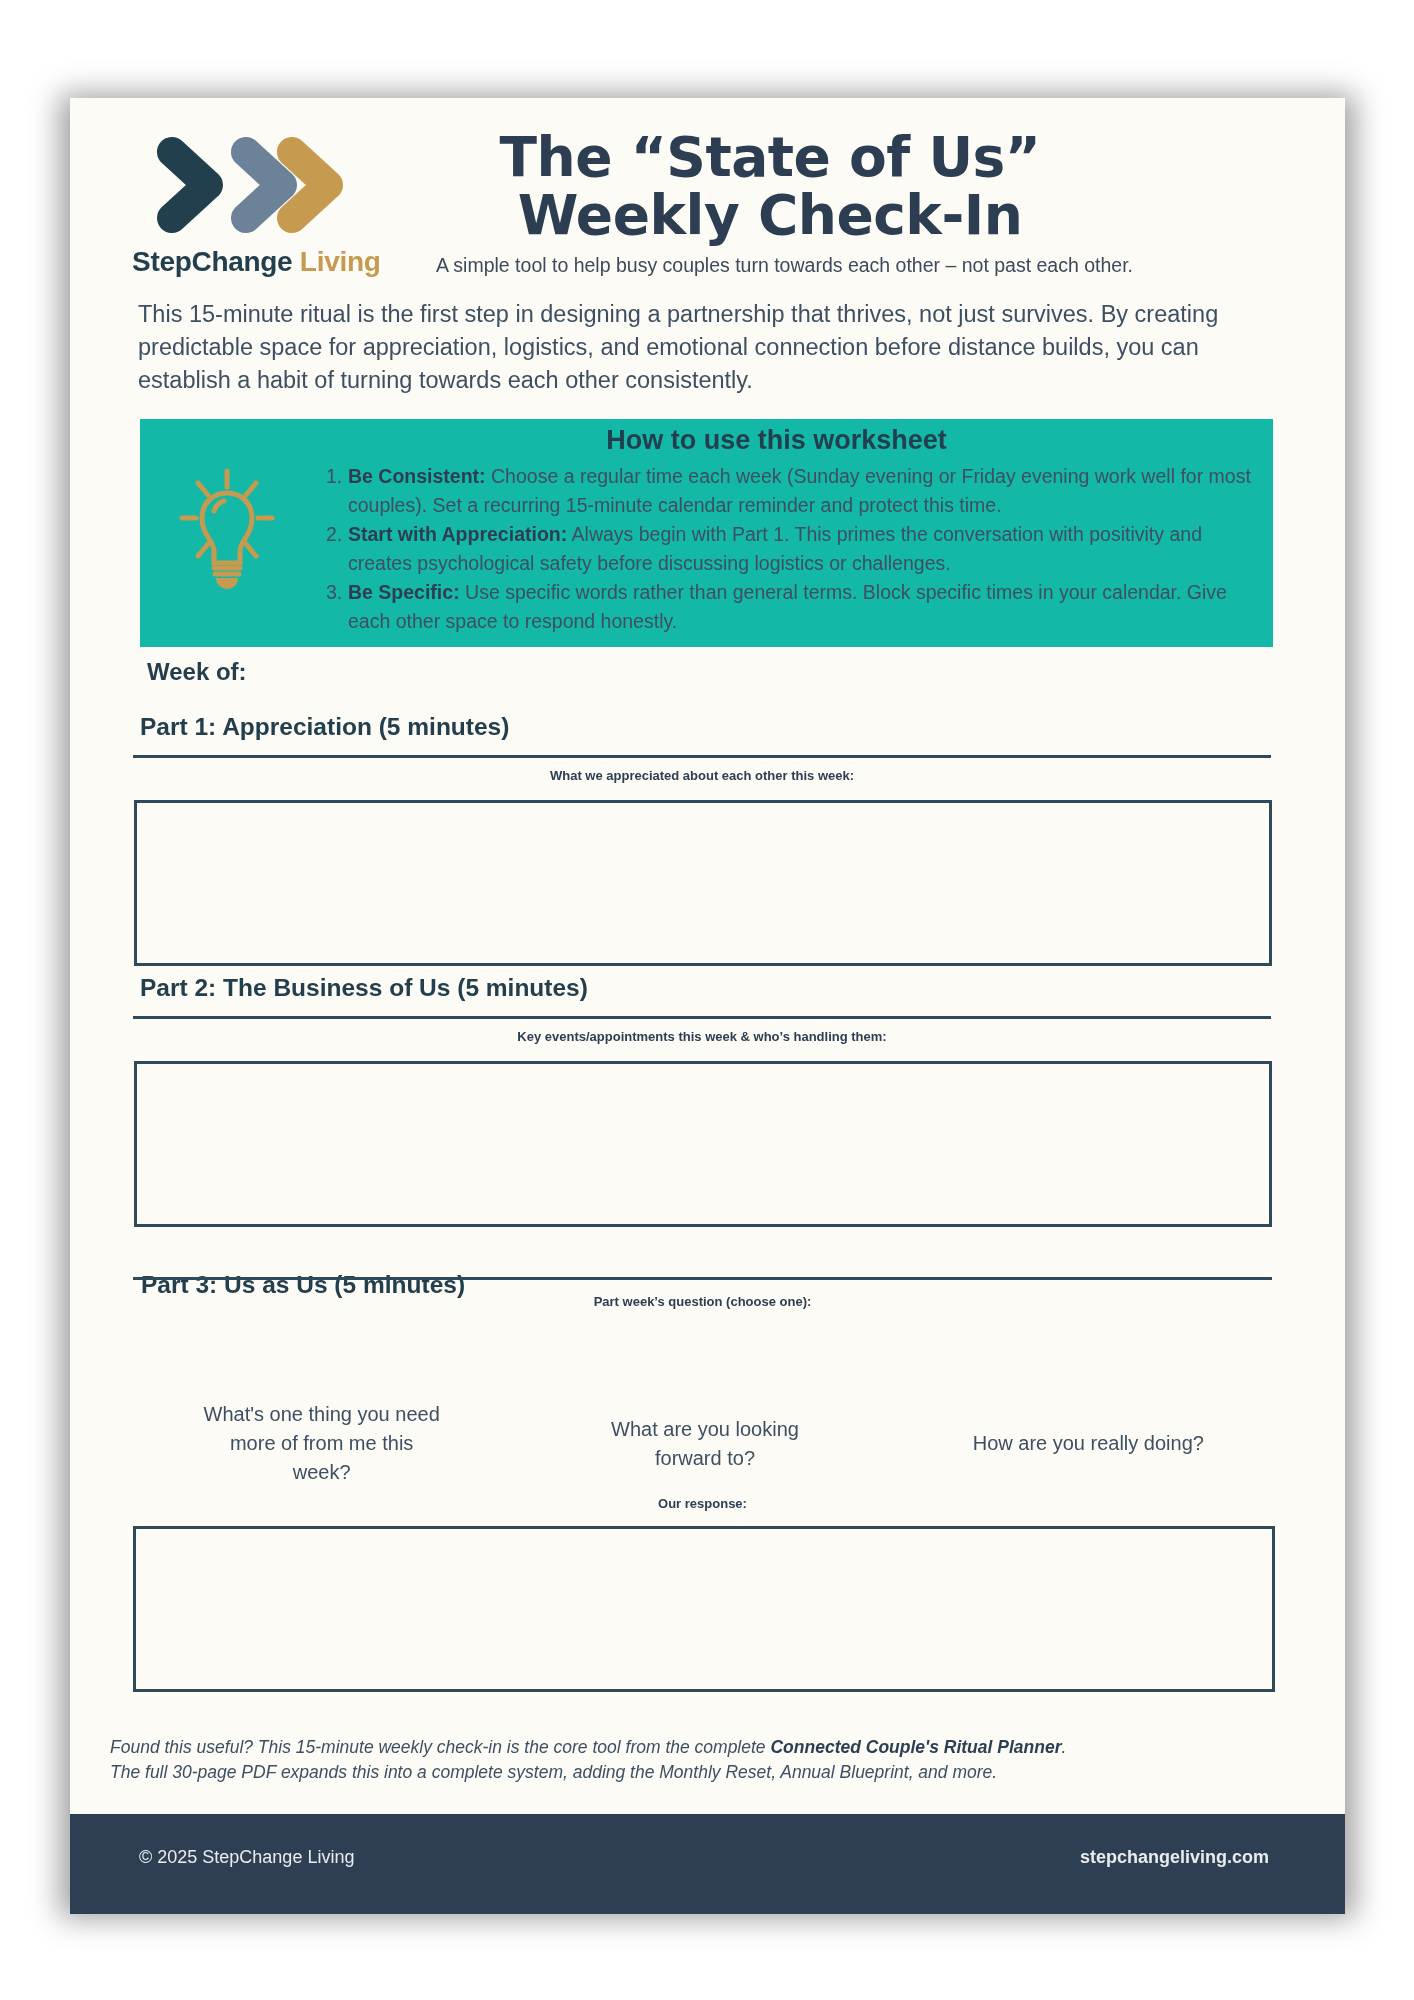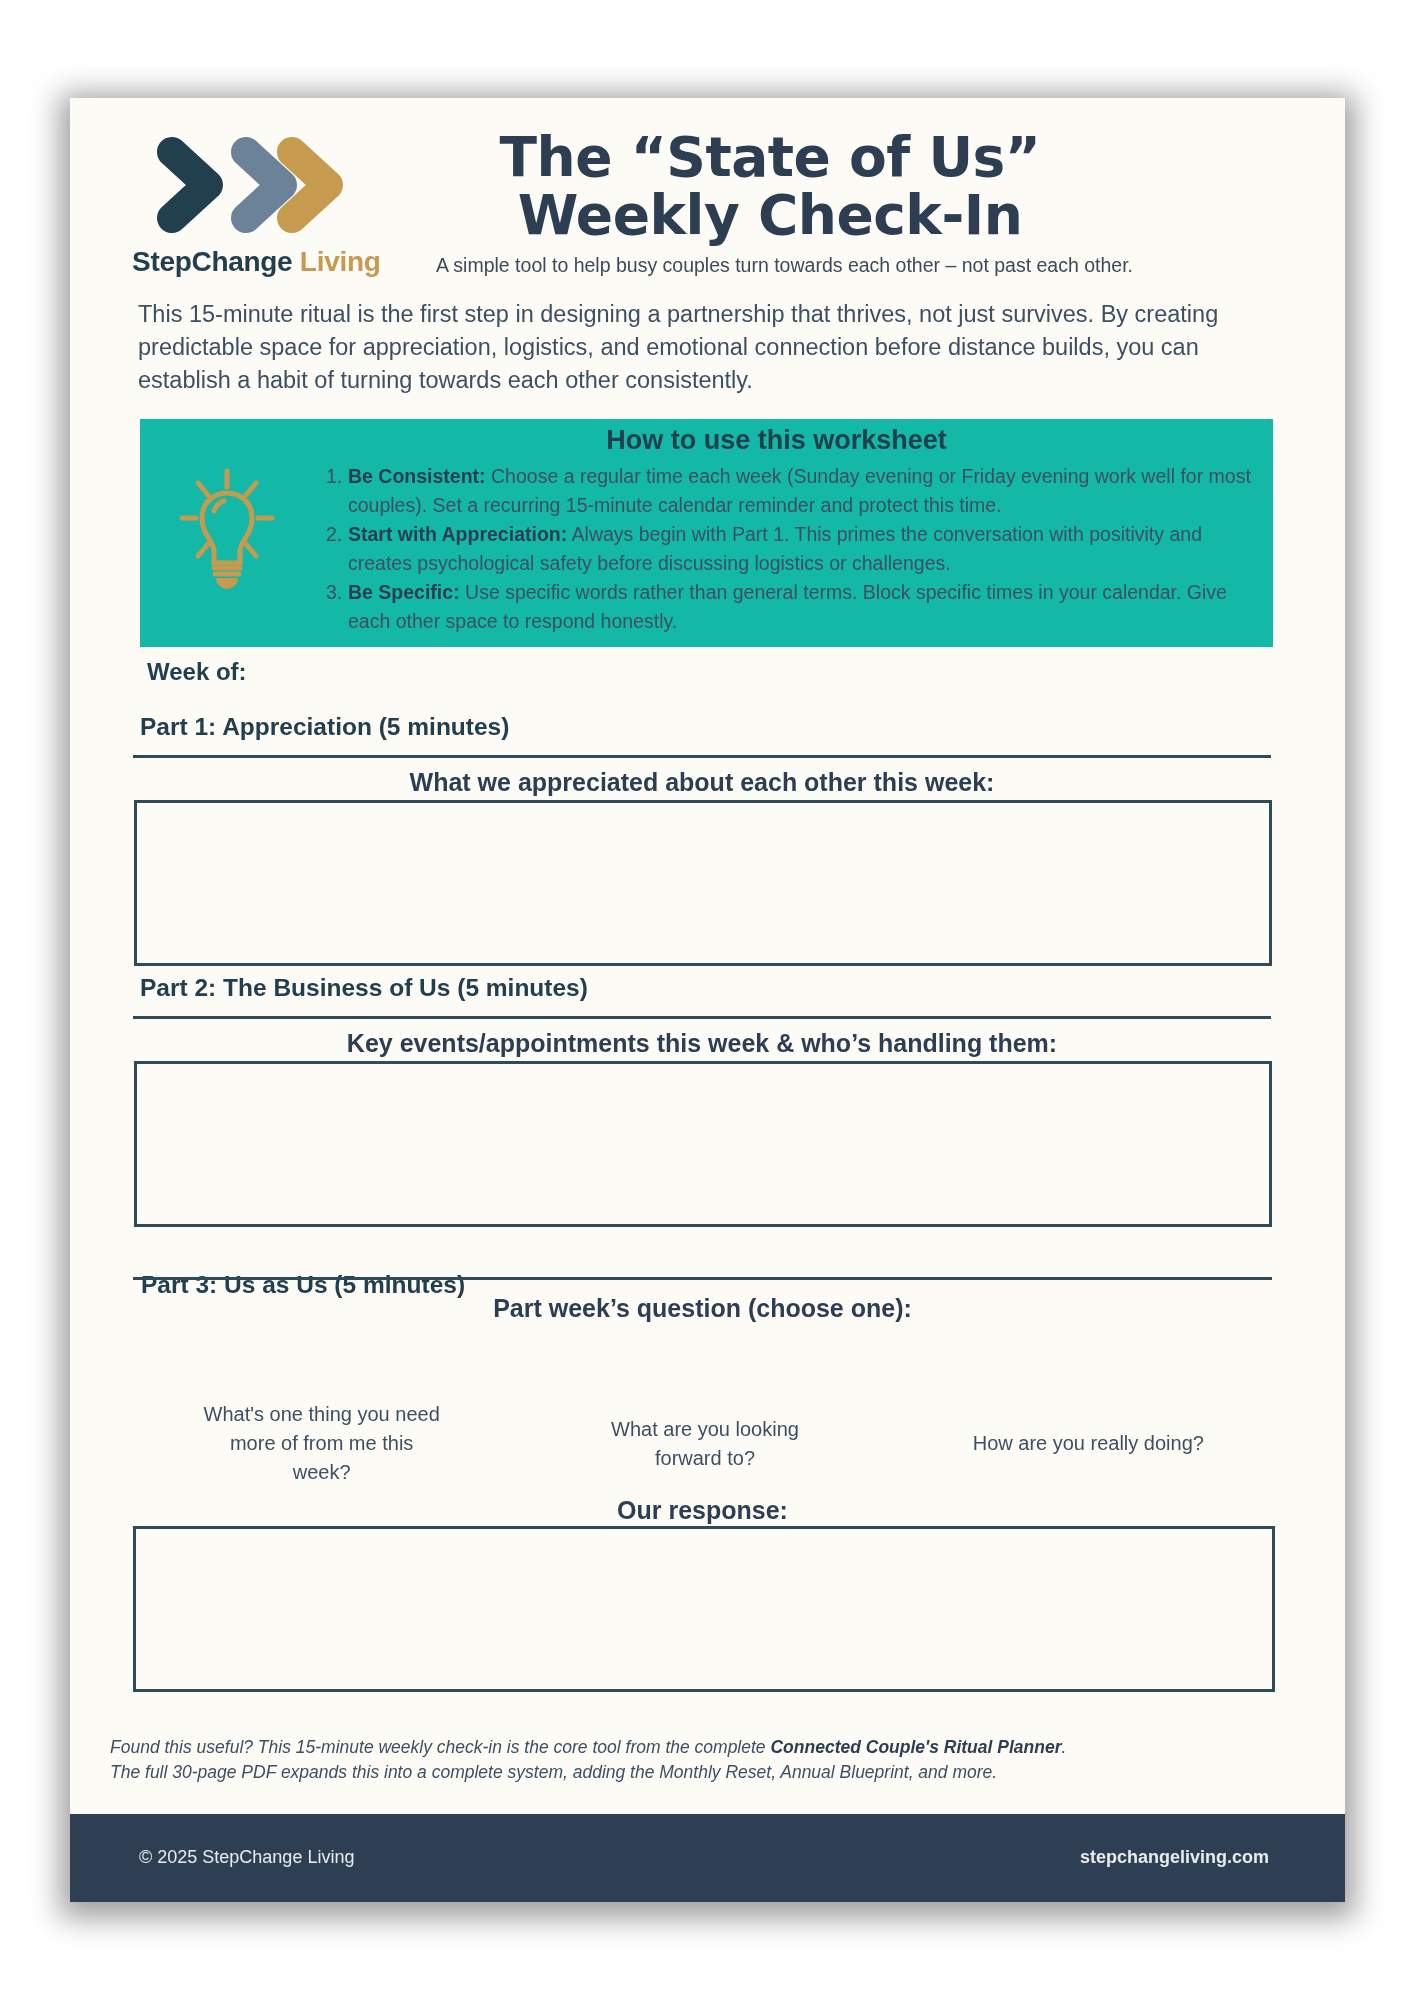--- a/index.html
+++ b/index.html
@@ -63,21 +63,21 @@
       left: 77px; top: 560px;
       font-size: 24px; font-weight: bold; color: #233f4e;
     }
     .part-title {
       font-size: 24.5px; font-weight: bold; color: #233f4e;
     }
     .rule {
       height: 3px; background: #2f4a58;
     }
     .prompt {
-      text-align: center; font-size: 25px; font-weight: bold; color: #2d3e52;
+      text-align: center; font-size: 13px; font-weight: bold; color: #2d3e52;
     }
     .box {
       border: 3px solid #2f4a58;
       background: #fcfbf6;
       box-sizing: border-box;
     }
     .questions {
       left: 60px; top: 1302px; width: 1150px;
       display: flex; justify-content: space-around; align-items: center;
     }
@@ -85,21 +85,21 @@
       width: 240px; text-align: center;
       font-size: 20px; line-height: 29px; color: #3e4f62;
     }
     .footnote {
       left: 40px; top: 1637px; width: 1195px;
       text-align: left; font-style: italic;
       font-size: 17.5px; line-height: 25px; color: #3e4f62;
     }
     .footnote b { color: #2d3e52; }
     .footer {
-      left: 0; top: 1716px; width: 1275px; height: 88px;
+      left: 0; top: 1716px; width: 1275px; height: 100px;
       background: #2f3f53;
       color: #e8ecef; font-size: 18px;
     }
     .footer .left { position: absolute; left: 69px; top: 33px; }
     .footer .right { position: absolute; right: 76px; top: 33px; font-weight: bold; }
   </style>
 </head>
 <body>
 
 <div class="page">

